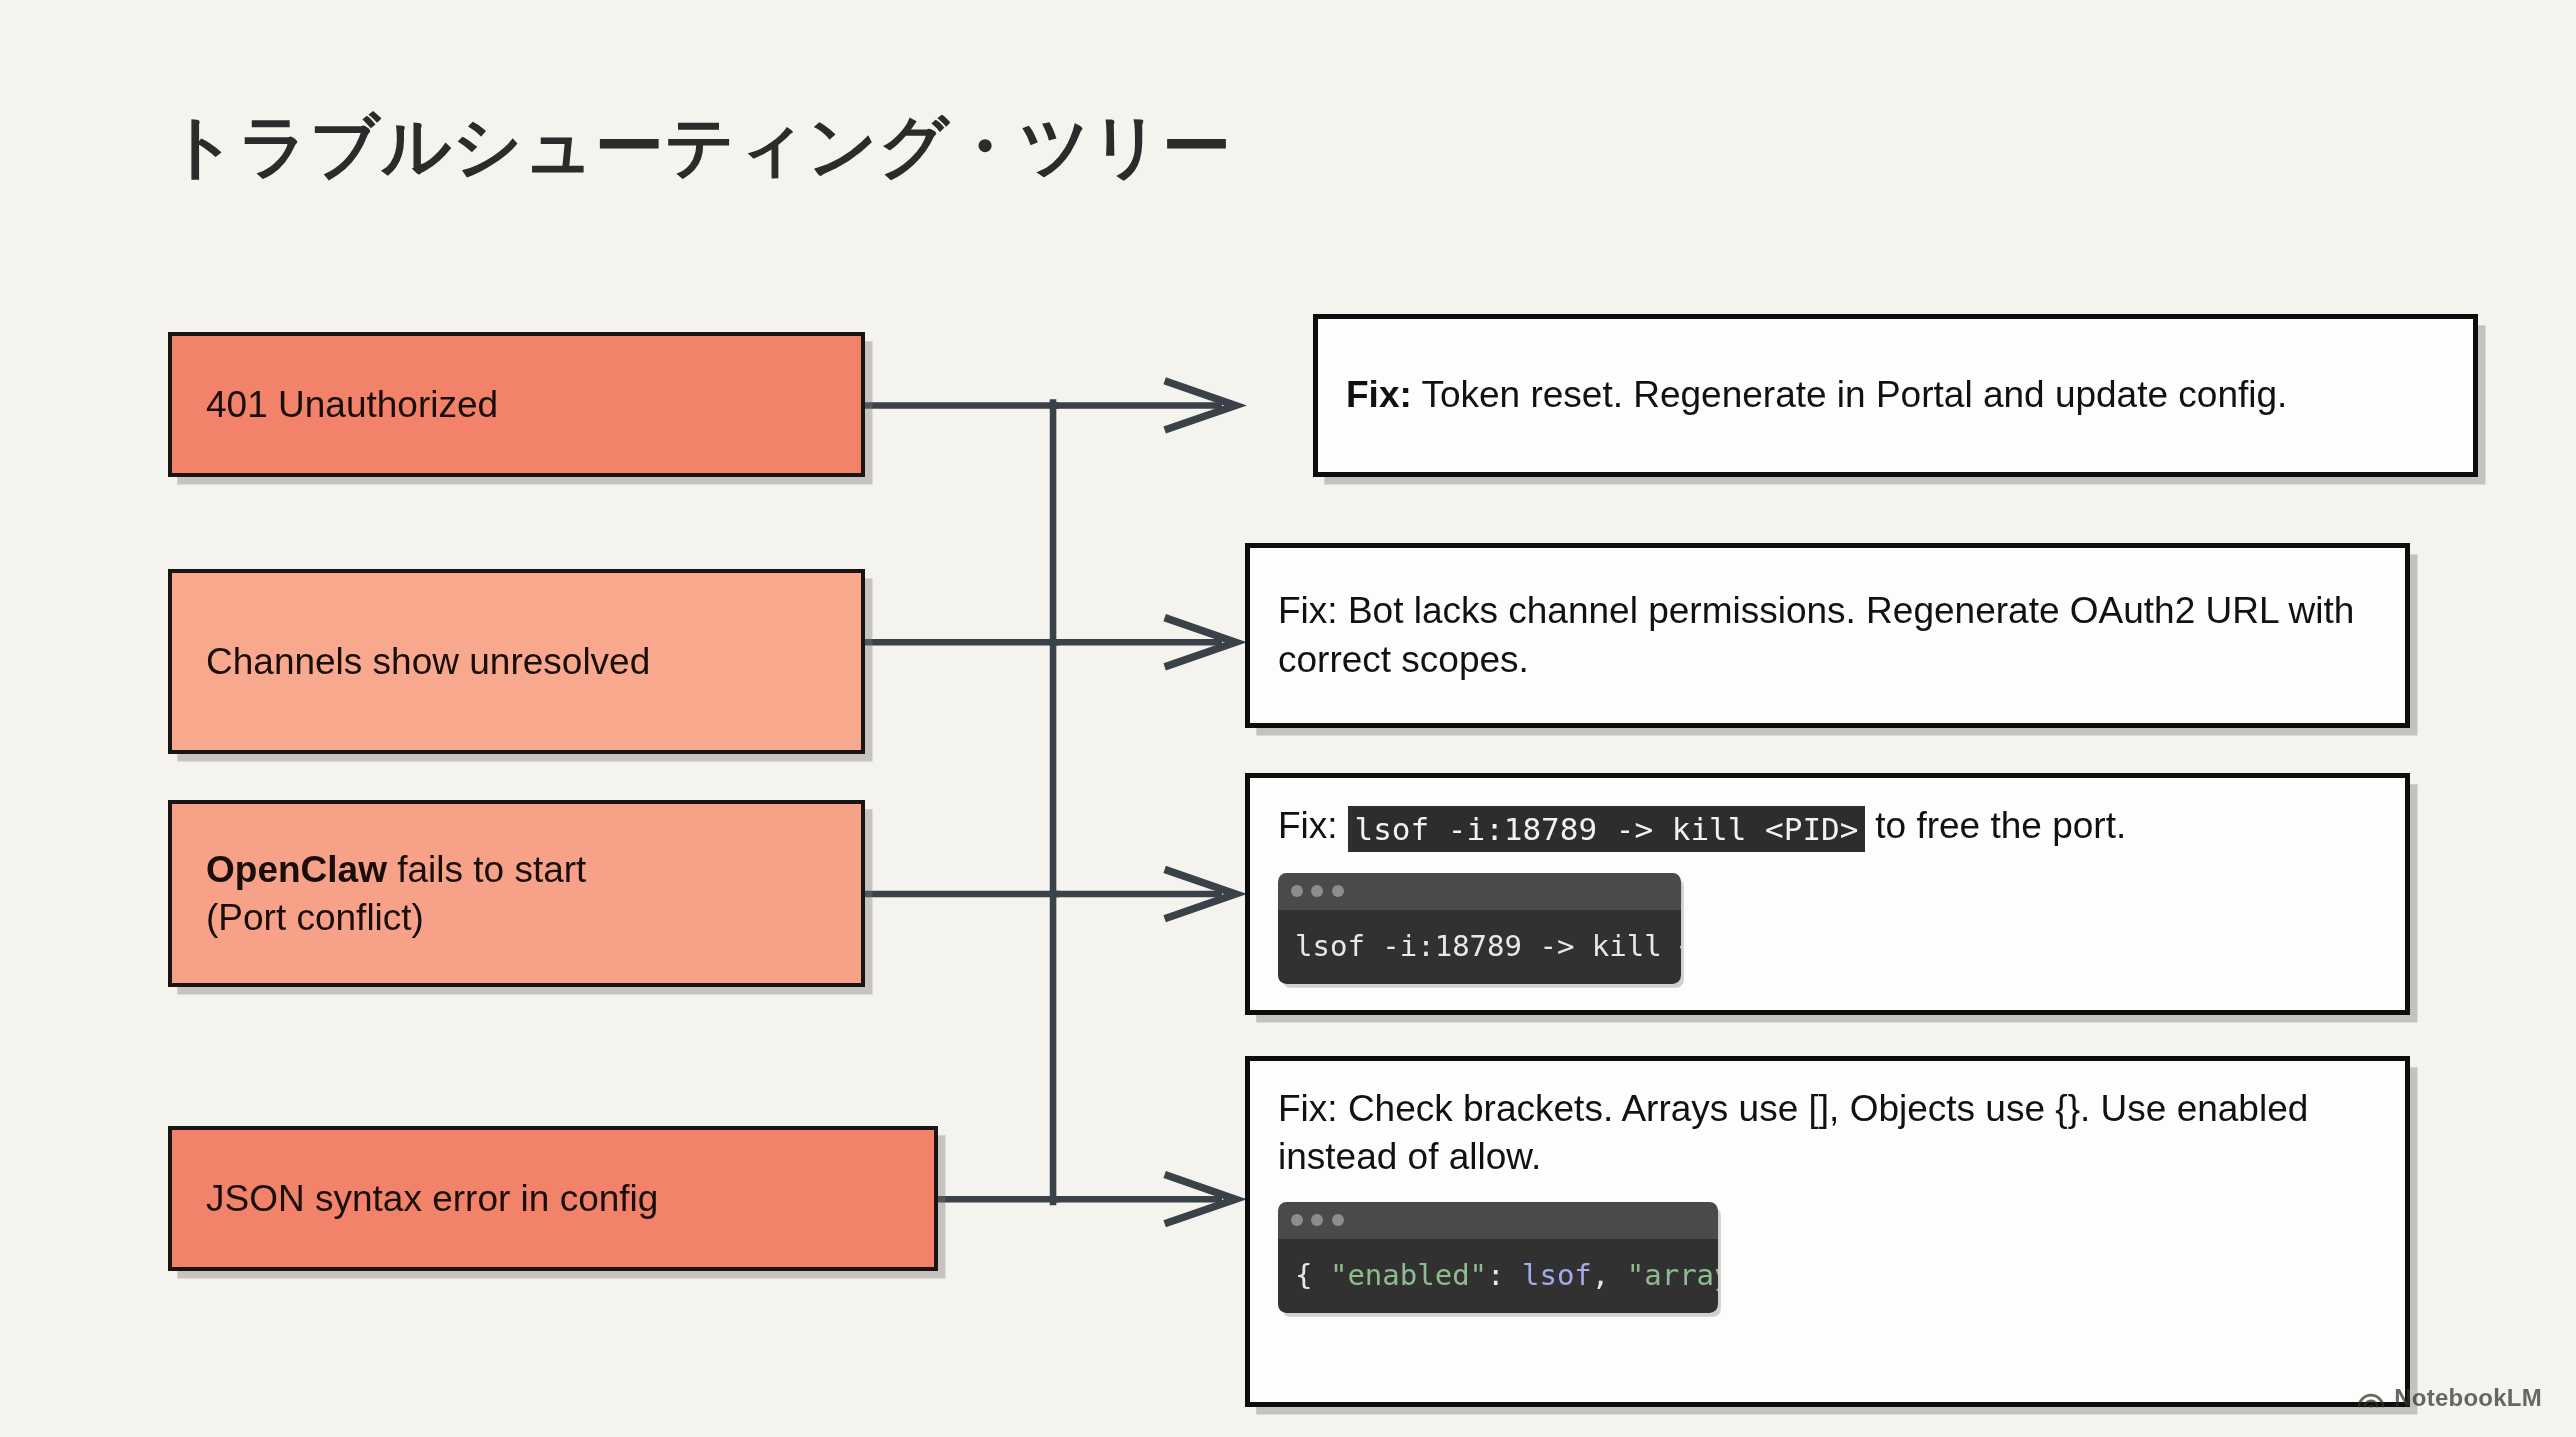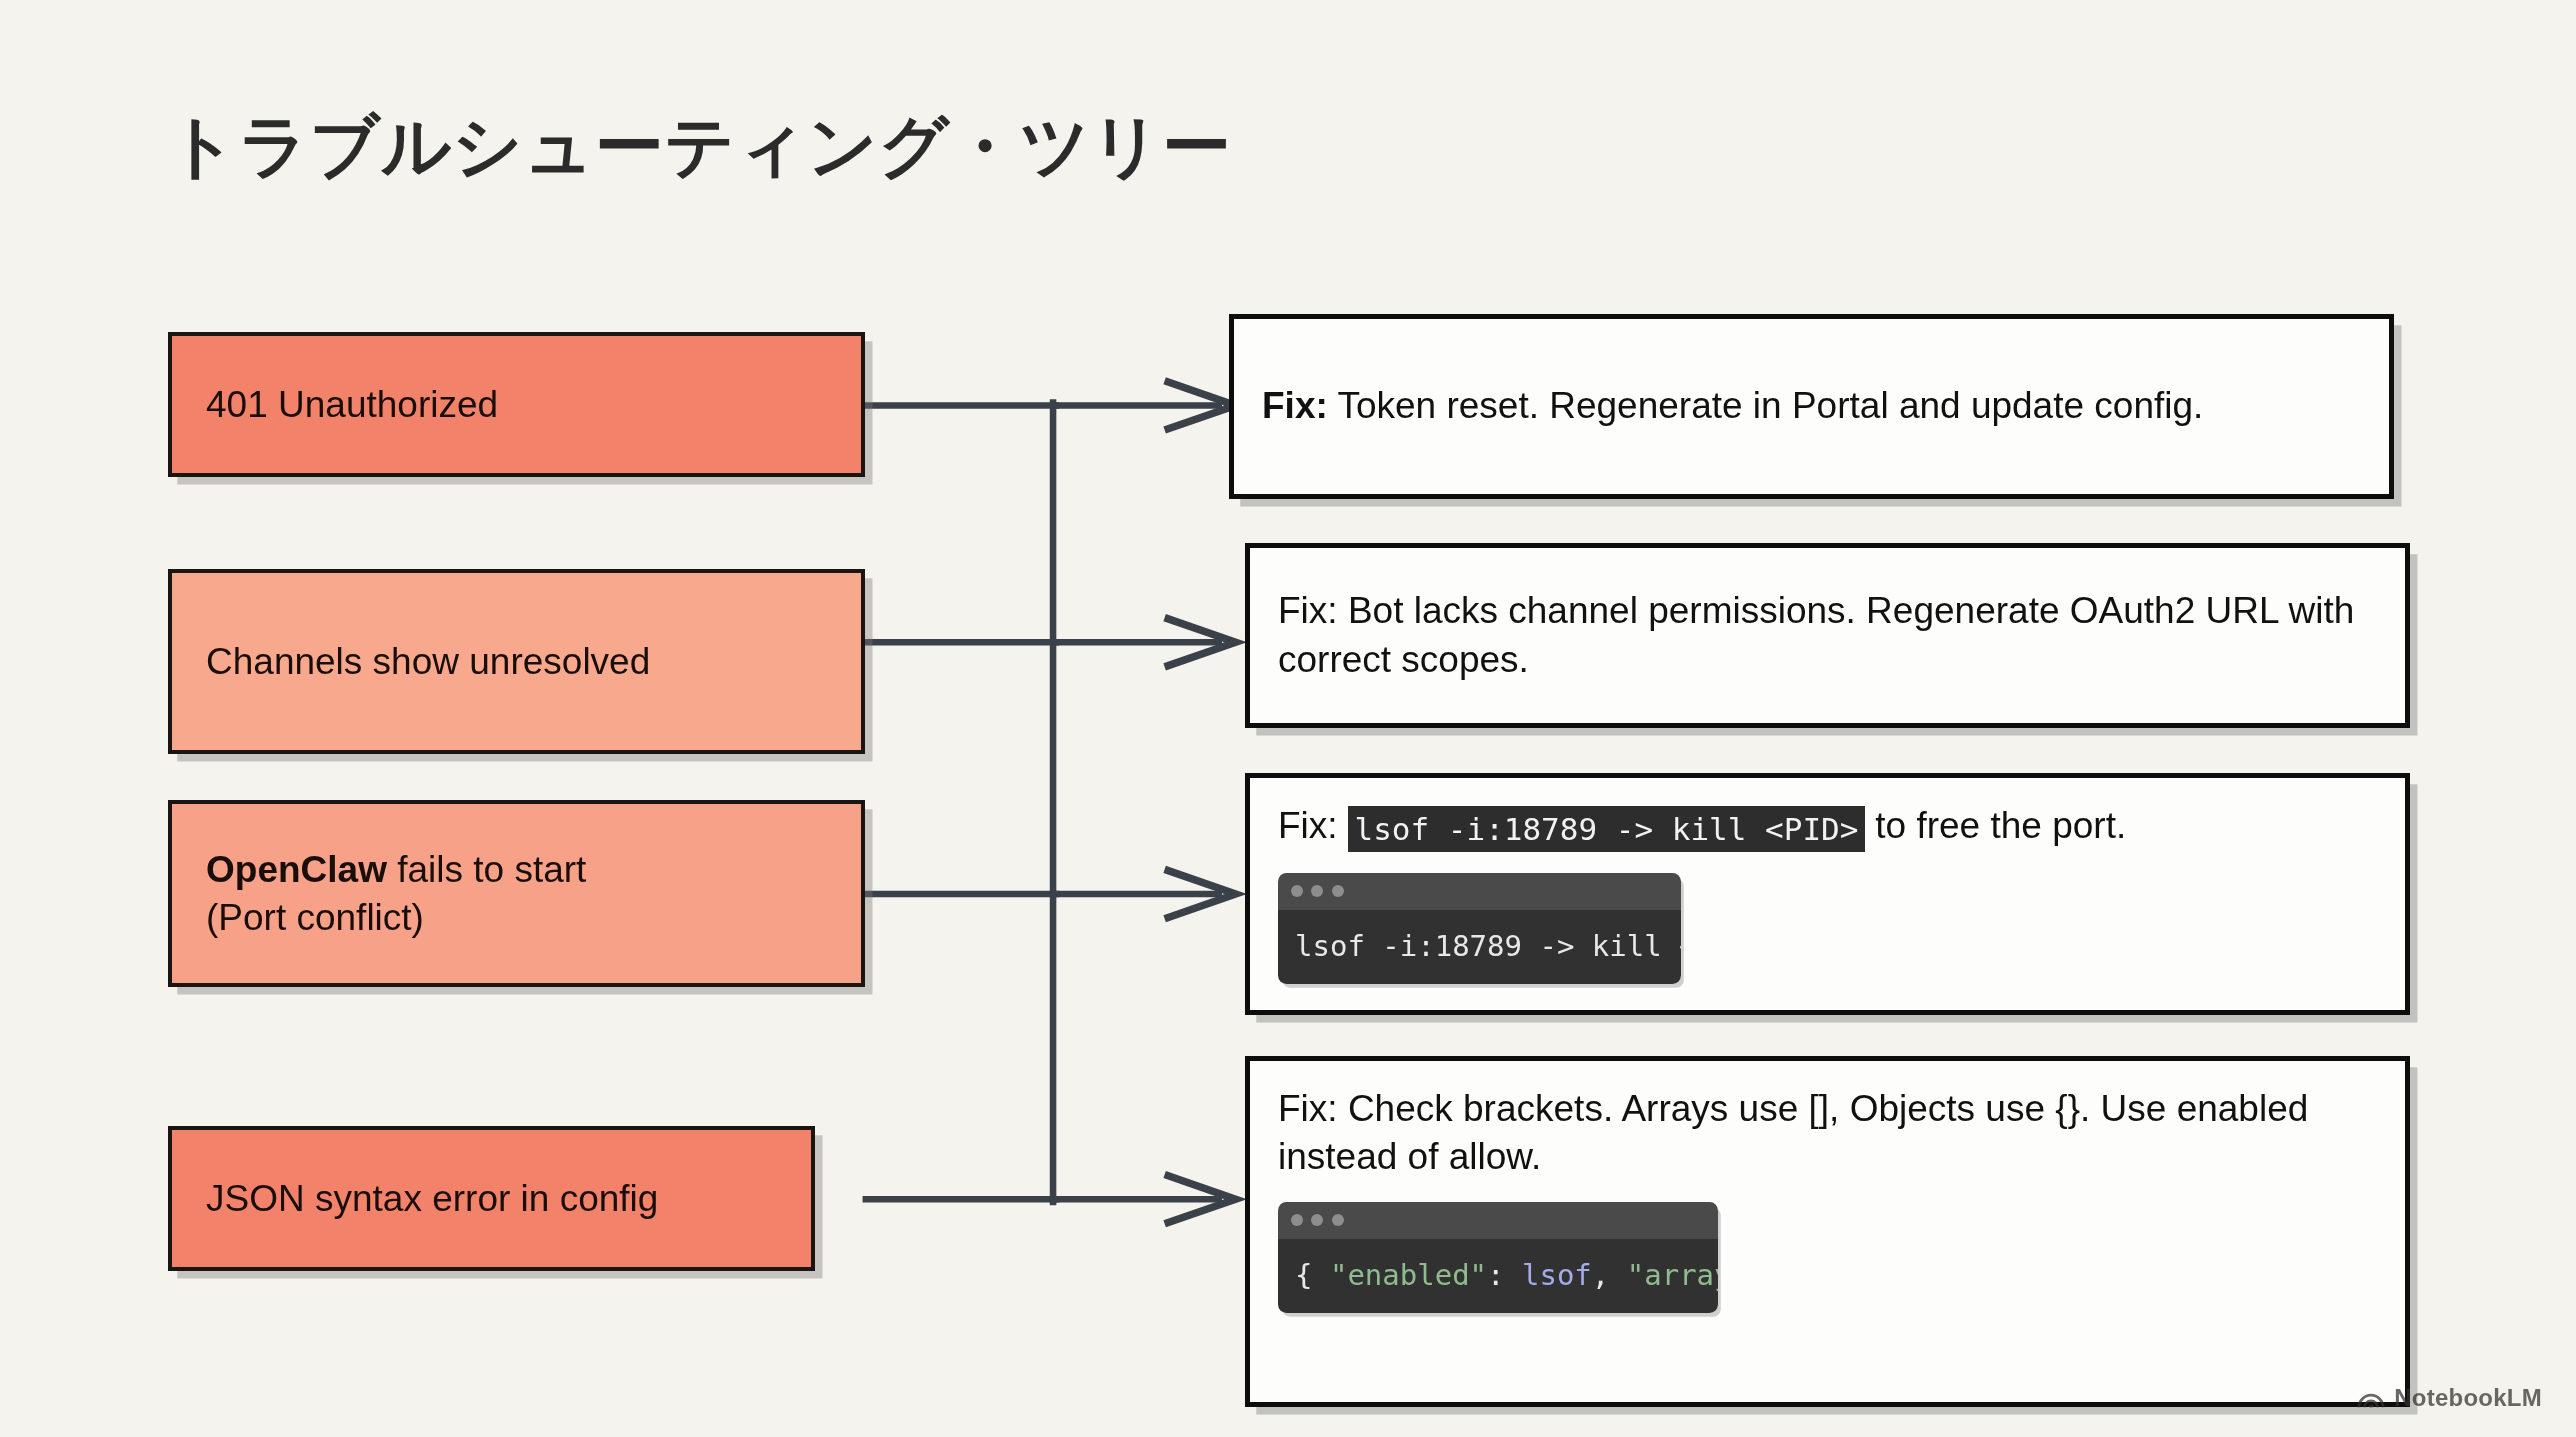--- a/index.html
+++ b/index.html
@@ -175,25 +175,25 @@
 <div class="problem-box" style="left:168px; top:569px; width:697px; height:185px; background:#f8a98d;">
   <span class="problem-label">Channels show unresolved</span>
 </div>
 
 <div class="problem-box" style="left:168px; top:800px; width:697px; height:187px; background:#f6a188;">
   <span class="problem-label">
     <b>OpenClaw</b><span id="openclaw-rest"> fails to start<br>(Port conflict)</span>
   </span>
 </div>
 
-<div class="problem-box" style="left:168px; top:1126px; width:647px; height:145px; background:#f2836a;">
+<div class="problem-box" style="left:168px; top:1126px; width:770px; height:145px; background:#f2836a;">
   <span class="problem-label">JSON syntax error in config</span>
 </div>
 
-<div class="fix-box" style="left:1229px; top:314px; width:1165px; height:185px;">
+<div class="fix-box" style="left:1313px; top:314px; width:1165px; height:163px;">
   <div class="fix-text">
     <b>Fix:</b><span> Token reset. Regenerate in Portal and update config.</span>
   </div>
 </div>
 
 <div class="fix-box" style="left:1245px; top:543px; width:1165px; height:185px;">
   <div class="fix-text">
     <span>Fix:</span><span> Bot lacks channel permissions. Regenerate OAuth2 URL with correct scopes.</span>
   </div>
 </div>

